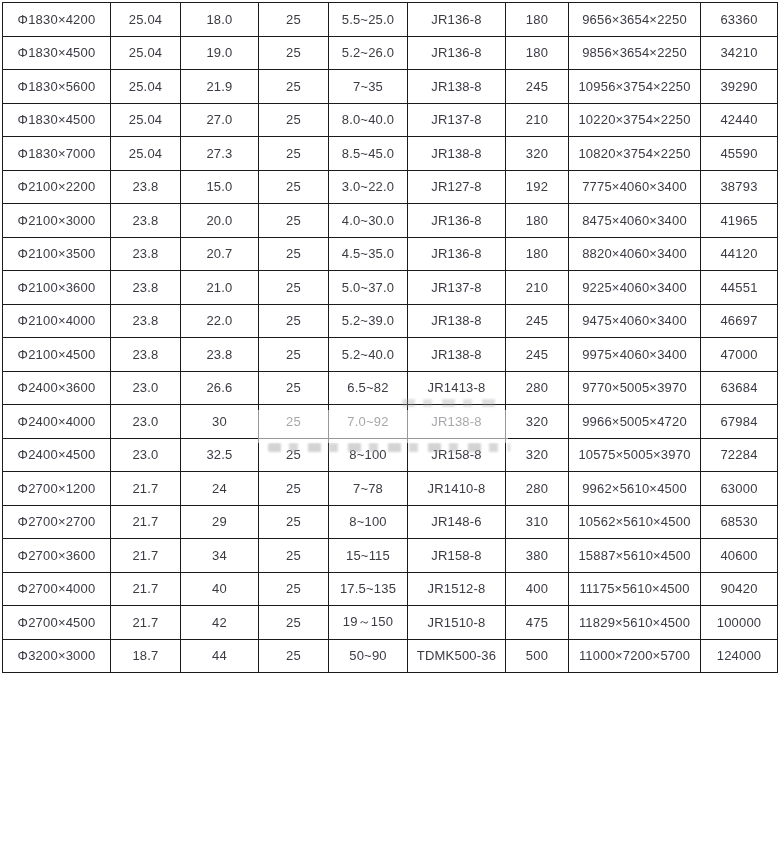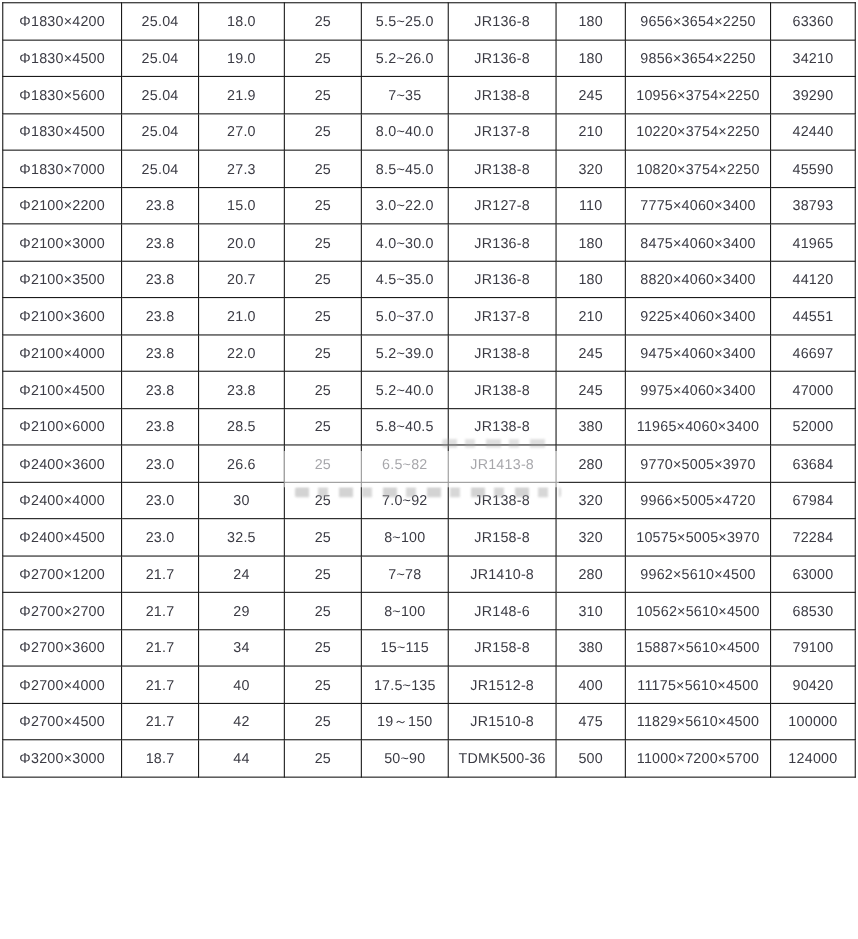--- a/index.html
+++ b/index.html
@@ -148,21 +148,21 @@
           <td>10820×3754×2250</td>
           <td>45590</td>
         </tr>
         <tr>
           <td>Φ2100×2200</td>
           <td>23.8</td>
           <td>15.0</td>
           <td>25</td>
           <td>3.0~22.0</td>
           <td>JR127-8</td>
-          <td>110</td>
+          <td>192</td>
           <td>7775×4060×3400</td>
           <td>38793</td>
         </tr>
         <tr>
           <td>Φ2100×3000</td>
           <td>23.8</td>
           <td>20.0</td>
           <td>25</td>
           <td>4.0~30.0</td>
           <td>JR136-8</td>
@@ -208,31 +208,20 @@
           <td>23.8</td>
           <td>23.8</td>
           <td>25</td>
           <td>5.2~40.0</td>
           <td>JR138-8</td>
           <td>245</td>
           <td>9975×4060×3400</td>
           <td>47000</td>
         </tr>
         <tr>
-          <td>Φ2100×6000</td>
-          <td>23.8</td>
-          <td>28.5</td>
-          <td>25</td>
-          <td>5.8~40.5</td>
-          <td>JR138-8</td>
-          <td>380</td>
-          <td>11965×4060×3400</td>
-          <td>52000</td>
-        </tr>
-        <tr>
           <td>Φ2400×3600</td>
           <td>23.0</td>
           <td>26.6</td>
           <td>25</td>
           <td>6.5~82</td>
           <td>JR1413-8</td>
           <td>280</td>
           <td>9770×5005×3970</td>
           <td>63684</td>
         </tr>
@@ -282,21 +271,21 @@
         </tr>
         <tr>
           <td>Φ2700×3600</td>
           <td>21.7</td>
           <td>34</td>
           <td>25</td>
           <td>15~115</td>
           <td>JR158-8</td>
           <td>380</td>
           <td>15887×5610×4500</td>
-          <td>79100</td>
+          <td>40600</td>
         </tr>
         <tr>
           <td>Φ2700×4000</td>
           <td>21.7</td>
           <td>40</td>
           <td>25</td>
           <td>17.5~135</td>
           <td>JR1512-8</td>
           <td>400</td>
           <td>11175×5610×4500</td>

